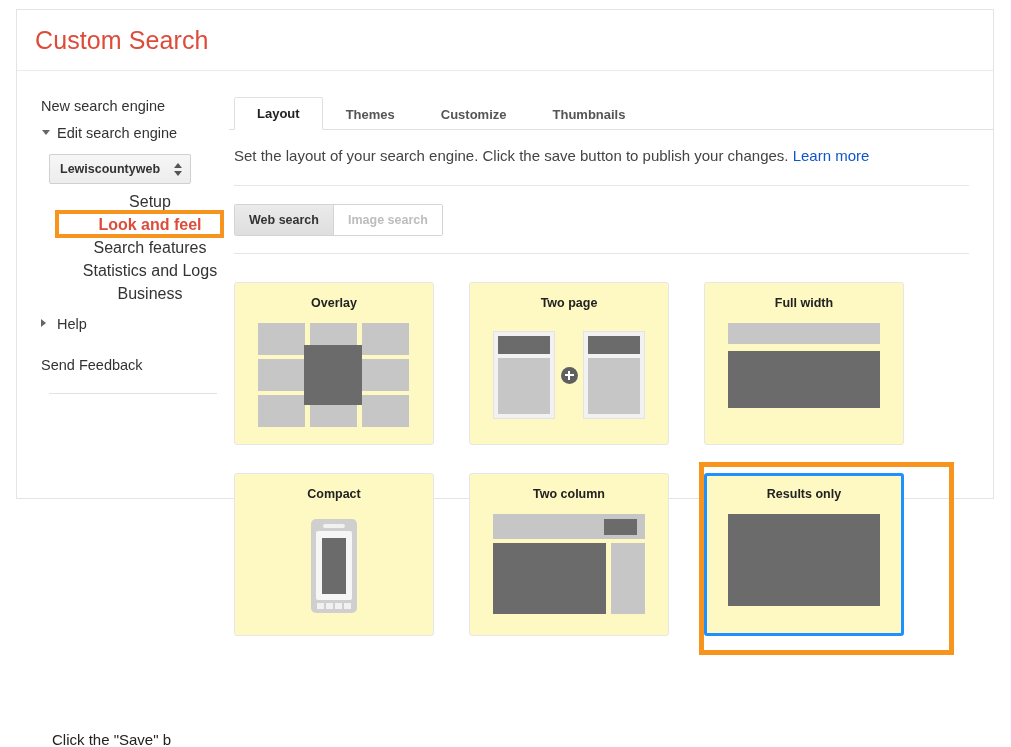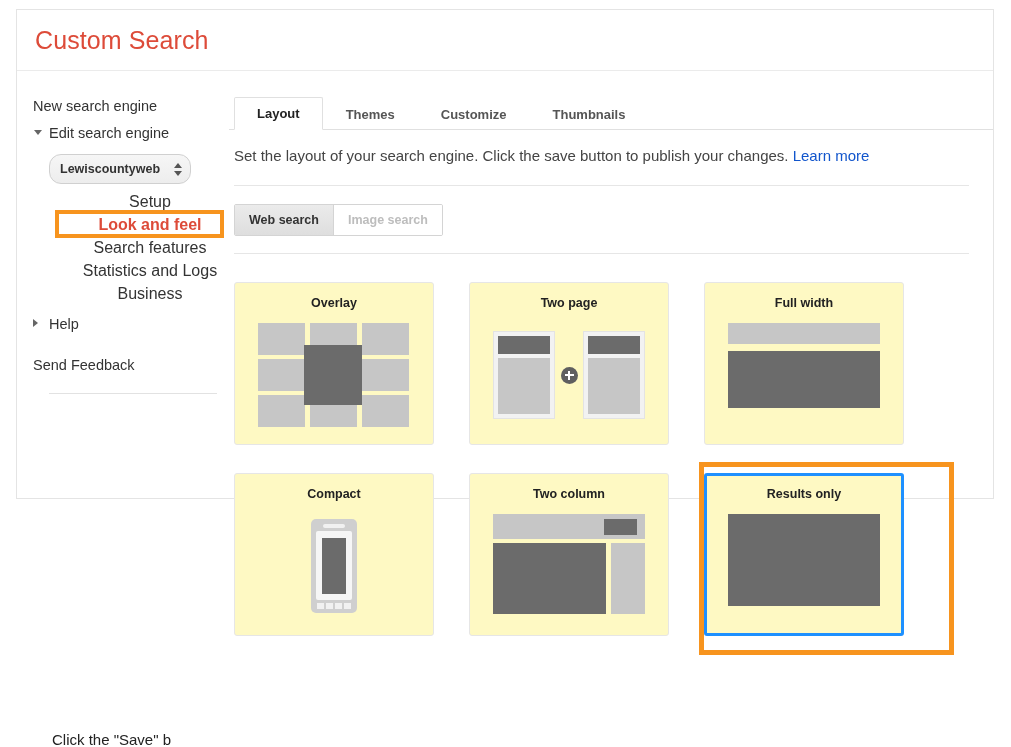--- a/index.html
+++ b/index.html
@@ -57,20 +57,21 @@
     flex: 0 0 212px;
     padding: 22px 0 0 16px;
     box-sizing: border-box;
     font-size: 14.5px;
     color: #333;
   }
   .nav-top {
     padding: 2px 0 3px 0;
     line-height: 22px;
     cursor: pointer;
+    margin-left: 8px;
   }
   .nav-top.has-arrow {
     position: relative;
     padding-left: 16px;
   }
   .tri {
     position: absolute;
     left: 0;
     top: 8px;
     width: 0; height: 0;
@@ -88,21 +89,21 @@
   .nav-spacer-sm { height: 6px; }
   .nav-spacer-md { height: 14px; }
 
   #engine-select {
     margin: 7px 0 6px 16px;
     width: 142px;
     height: 30px;
     box-sizing: border-box;
     background: linear-gradient(#f6f6f6, #ededed);
     border: 1px solid #d0d0d0;
-    border-radius: 12px;
+    border-radius: 2px;
     display: flex;
     align-items: center;
     padding: 0 8px 0 10px;
     font-size: 12.5px;
     font-weight: bold;
     color: #333;
     cursor: pointer;
   }
   #engine-select-label { flex: 1; white-space: nowrap; }
   .spin-arrows {

